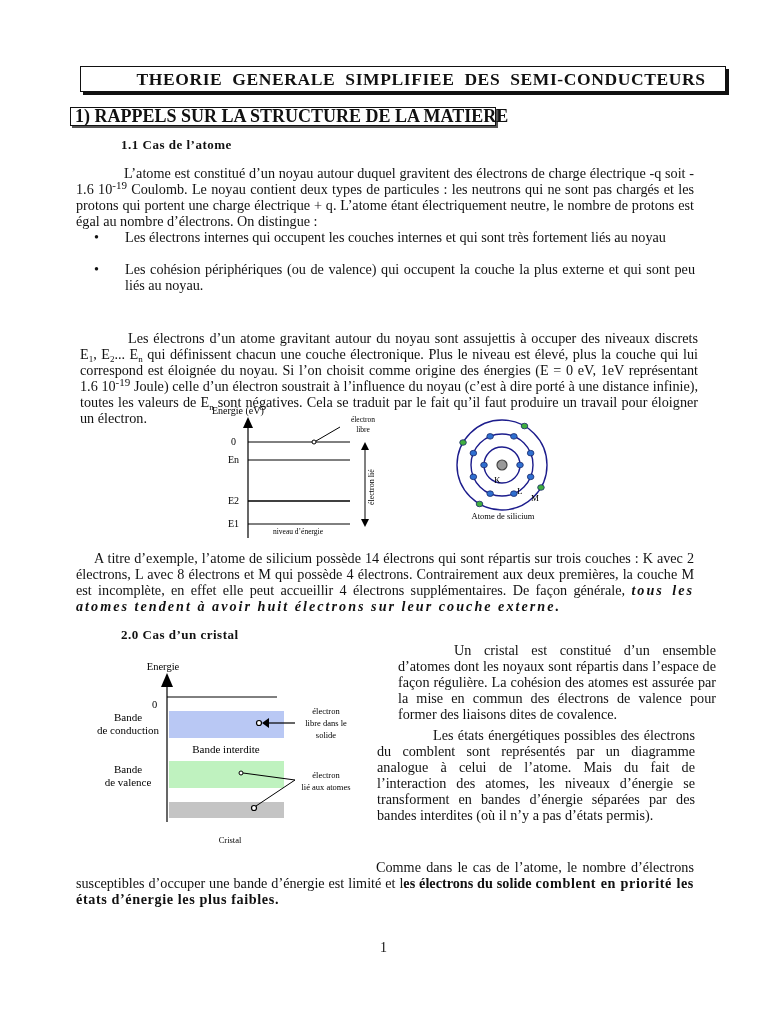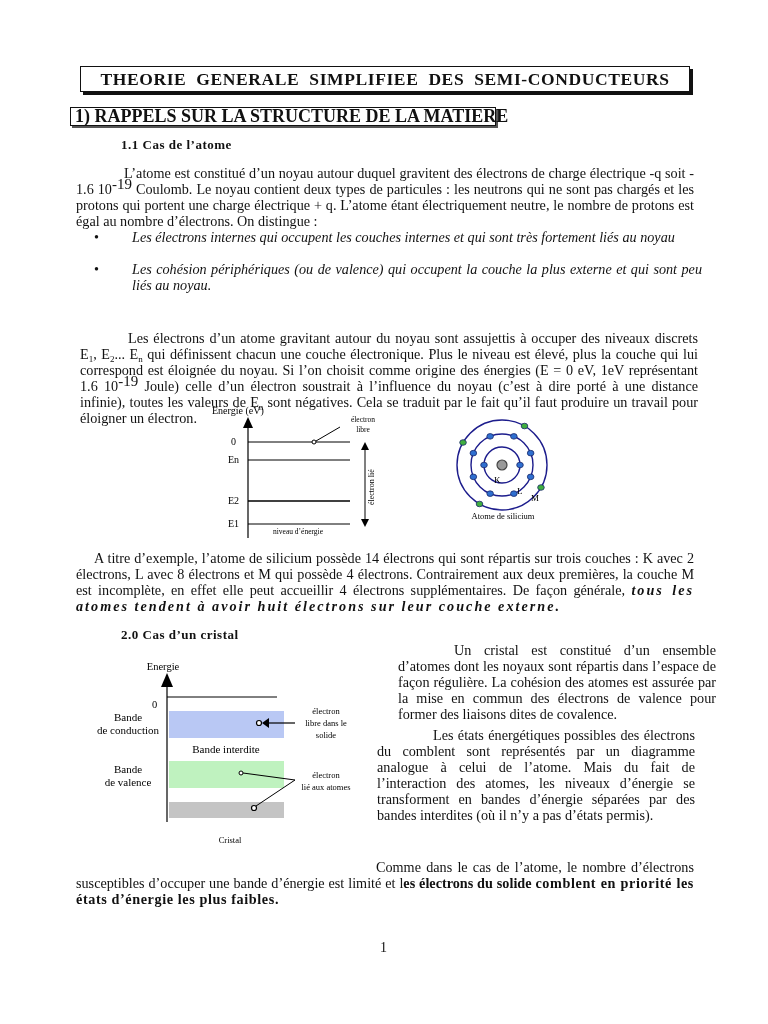--- a/index.html
+++ b/index.html
@@ -1,31 +1,31 @@
 <!DOCTYPE html>
 <html><head>
 <meta charset="utf-8">
 <style>
   html, body { margin: 0; padding: 0; background: #ffffff; }
   body { width: 768px; height: 1024px; position: relative; overflow: hidden;
          font-family: "Liberation Serif", "DejaVu Serif", serif; color: #111; }
   .abs { position: absolute; }
   .title-box { left: 80px; top: 66px; width: 608px; height: 24px; border: 1.5px solid #111;
     box-shadow: 3px 3px 0 #111; display: flex; align-items: center; justify-content: center;
-    font-weight: bold; font-size: 17.5px; letter-spacing: 0.6px; word-spacing: 5px; white-space: nowrap; }
+    font-weight: bold; font-size: 17.5px; letter-spacing: 0.6px; word-spacing: 5px; white-space: nowrap; padding-left: 36px; }
   .sec-box { left: 70px; top: 107px; width: 420px; height: 17px; border: 1.2px solid #111;
     box-shadow: 2px 2px 0 #555; font-weight: bold; font-size: 18px; line-height: 17px;
     padding-left: 4px; white-space: nowrap; }
   .subhead { font-weight: bold; font-size: 13px; letter-spacing: 0.5px; white-space: nowrap; }
   .para { font-size: 14.2px; line-height: 16px; text-align: justify; }
   .indent { text-indent: 48px; }
   .bul { position: absolute; font-size: 14.2px; line-height: 16px; }
   .bul .dot { position: absolute; left: 0; top: 0; }
-  .bul .txt { position: absolute; left: 38px; text-align: justify; font-style: italic; }
-  sup { font-size: 15px; vertical-align: 5px; line-height: 0; }
+  .bul .txt { position: absolute; left: 31px; text-align: justify; }
+  sup { font-size: 11px; vertical-align: 5px; line-height: 0; }
   sub { font-size: 9px; vertical-align: -3px; line-height: 0; }
   .em-spaced { font-style: italic; font-weight: bold; letter-spacing: 2px; }
   .strong-spaced { font-weight: bold; letter-spacing: 0.6px; }
   svg text { font-family: "Liberation Serif", "DejaVu Serif", serif; }
   .pagenum { left: 380px; top: 940px; font-size: 14px; }
 </style>
 </head>
 <body>
 
 <div class="abs title-box">

